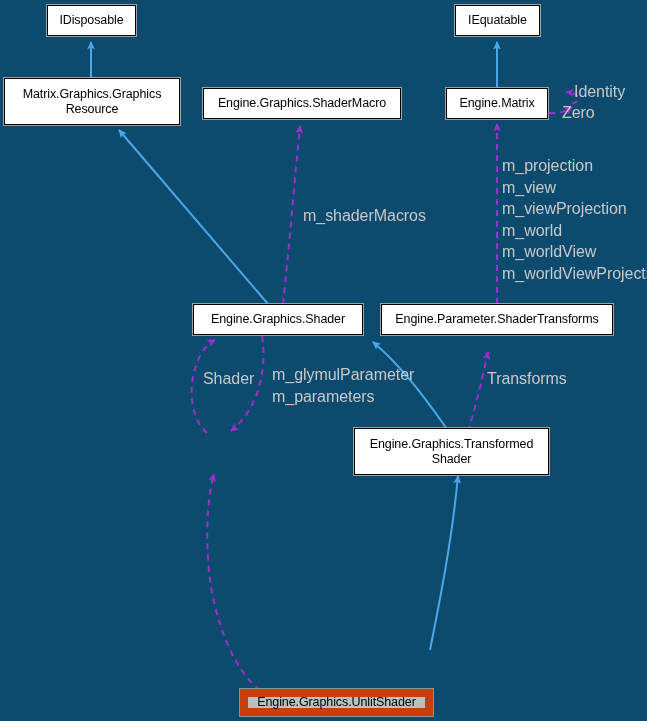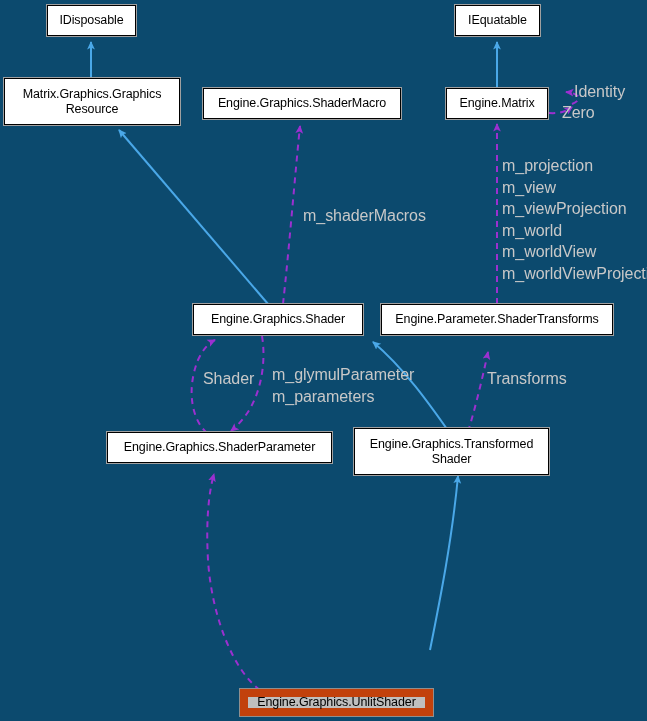--- a/index.html
+++ b/index.html
@@ -129,21 +129,20 @@
   <div class="node" style="left:203px; top:88px; width:198px; height:31px;">Engine.Graphics.ShaderMacro</div>
 
   <div class="node" style="left:455px; top:5px; width:85px; height:31px;">IEquatable</div>
 
   <div class="node" style="left:446px; top:88px; width:102px; height:31px;">Engine.Matrix</div>
 
   <div class="node" style="left:193px; top:304px; width:170px; height:31px;">Engine.Graphics.Shader</div>
 
   <div class="node" style="left:381px; top:304px; width:232px; height:31px;">Engine.Parameter.ShaderTransforms</div>
 
-  <div class="node" style="left:107px; top:432px; width:225px; height:31px;">Engine.Graphics.ShaderParameter</div>
 
   <div class="node" style="left:354px; top:428px; width:195px; height:47px;">Engine.Graphics.Transformed
 Shader</div>
 
   <div class="node current" style="left:240px; top:689px; width:193px; height:27px;">Engine.Graphics.UnlitShader</div>
 
   <div class="edge-label" style="left:574px; top:84px;">Identity</div>
 
   <div class="edge-label" style="left:562px; top:105px;">Zero</div>
 

